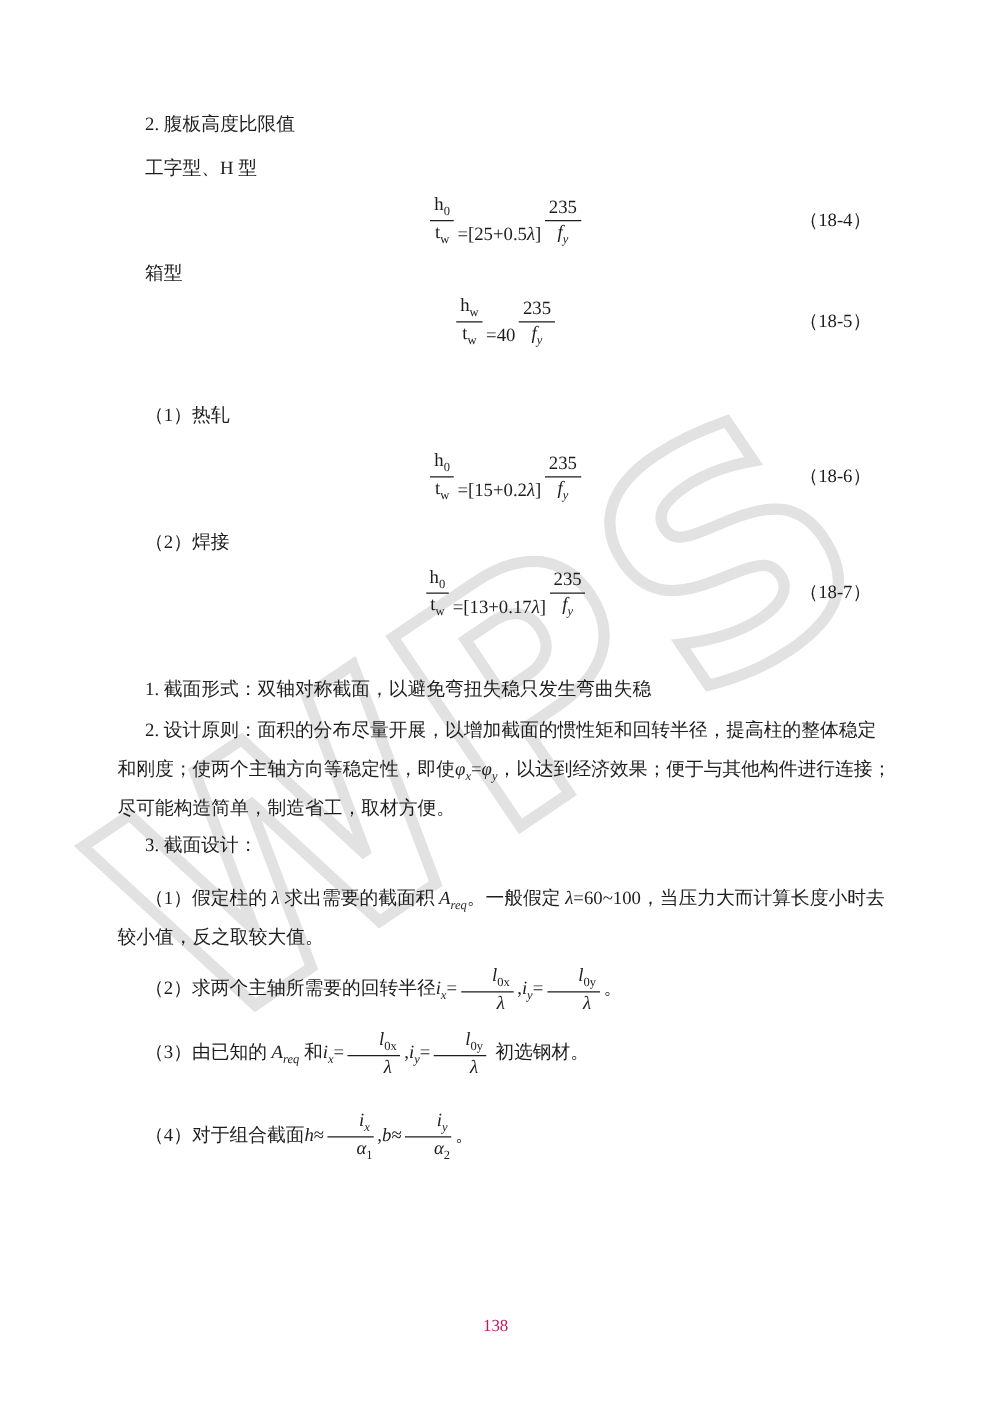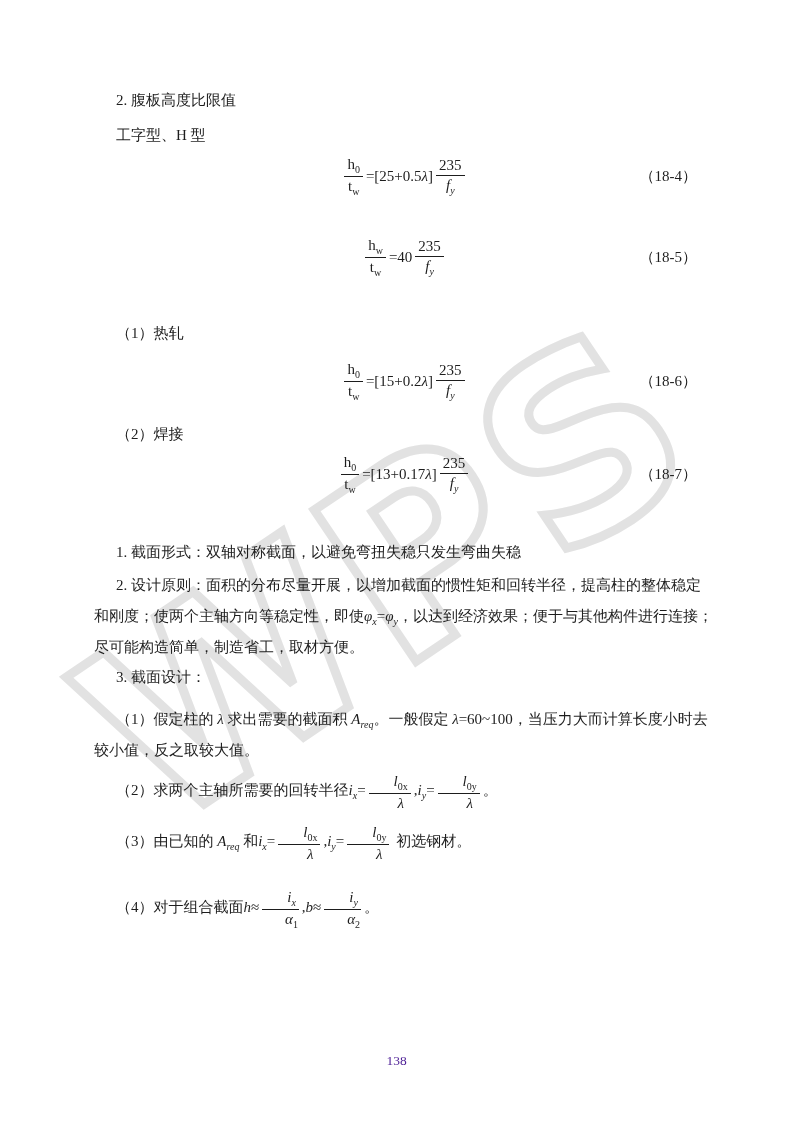--- a/index.html
+++ b/index.html
@@ -12,23 +12,23 @@
   .content{position:absolute;left:0;top:0;right:0;bottom:0;z-index:1;}
   .blk{position:absolute;left:94px;right:78px;line-height:20px;}
   .ind{text-indent:22px;}
   .para{line-height:31px;}
   .it{font-style:italic;}
   sub{font-size:10px;line-height:1;}
   .frac{display:inline-block;vertical-align:middle;text-align:center;margin:0 3px;}
   .frac .fn{display:block;line-height:17px;padding:1px 3px 1px;border-bottom:1px solid #1d1d1d;}
   .frac .fd{display:block;line-height:17px;padding-top:1px;}
   .eqrow{position:absolute;left:94px;right:78px;display:flex;align-items:center;justify-content:center;}
-  .eqbody{display:flex;align-items:center;}
+  .eqbody{display:flex;align-items:flex-end;}
   .eqtag{position:absolute;right:18px;top:50%;transform:translateY(-50%);}
-  .pagenum{position:absolute;left:0;right:0;top:1053px;text-align:center;font-size:13.5px;color:#4c1d95;}
+  .pagenum{position:absolute;left:0;right:0;top:1053px;text-align:center;font-size:13.5px;color:#be185d;}
 </style>
 </head>
 <body>
 
 <div class="page">
 
   <svg class="watermark" width="793" height="1122" viewBox="0 0 793 1122">
     <text x="395" y="660" text-anchor="middle" font-family="DejaVu Sans, sans-serif" font-size="250" font-weight="bold" letter-spacing="8" fill="none" stroke-width="9" transform="rotate(-34 395 585)" stroke="#e2e2e2">WPS</text>
   </svg>
 
@@ -47,20 +47,21 @@
           <span class="it">λ</span>
           <span>]</span>
           <span class="frac">
             <span class="fn">235</span>
             <span class="fd"><span class="it">f</span><sub class="it">y</sub></span>
           </span>
       </span>
       <span class="eqtag">（18-4）</span>
     </div>
 
+    <div class="blk ind" style="top:209px">箱型</div>
 
     <div class="eqrow" style="top:231px;height:52px">
       <span class="eqbody">
         <span class="frac">
             <span class="fn"><span>h</span><sub>w</sub></span>
             <span class="fd"><span>t</span><sub>w</sub></span>
           </span>
           <span>=40</span>
           <span class="it"></span>
           <span></span>

